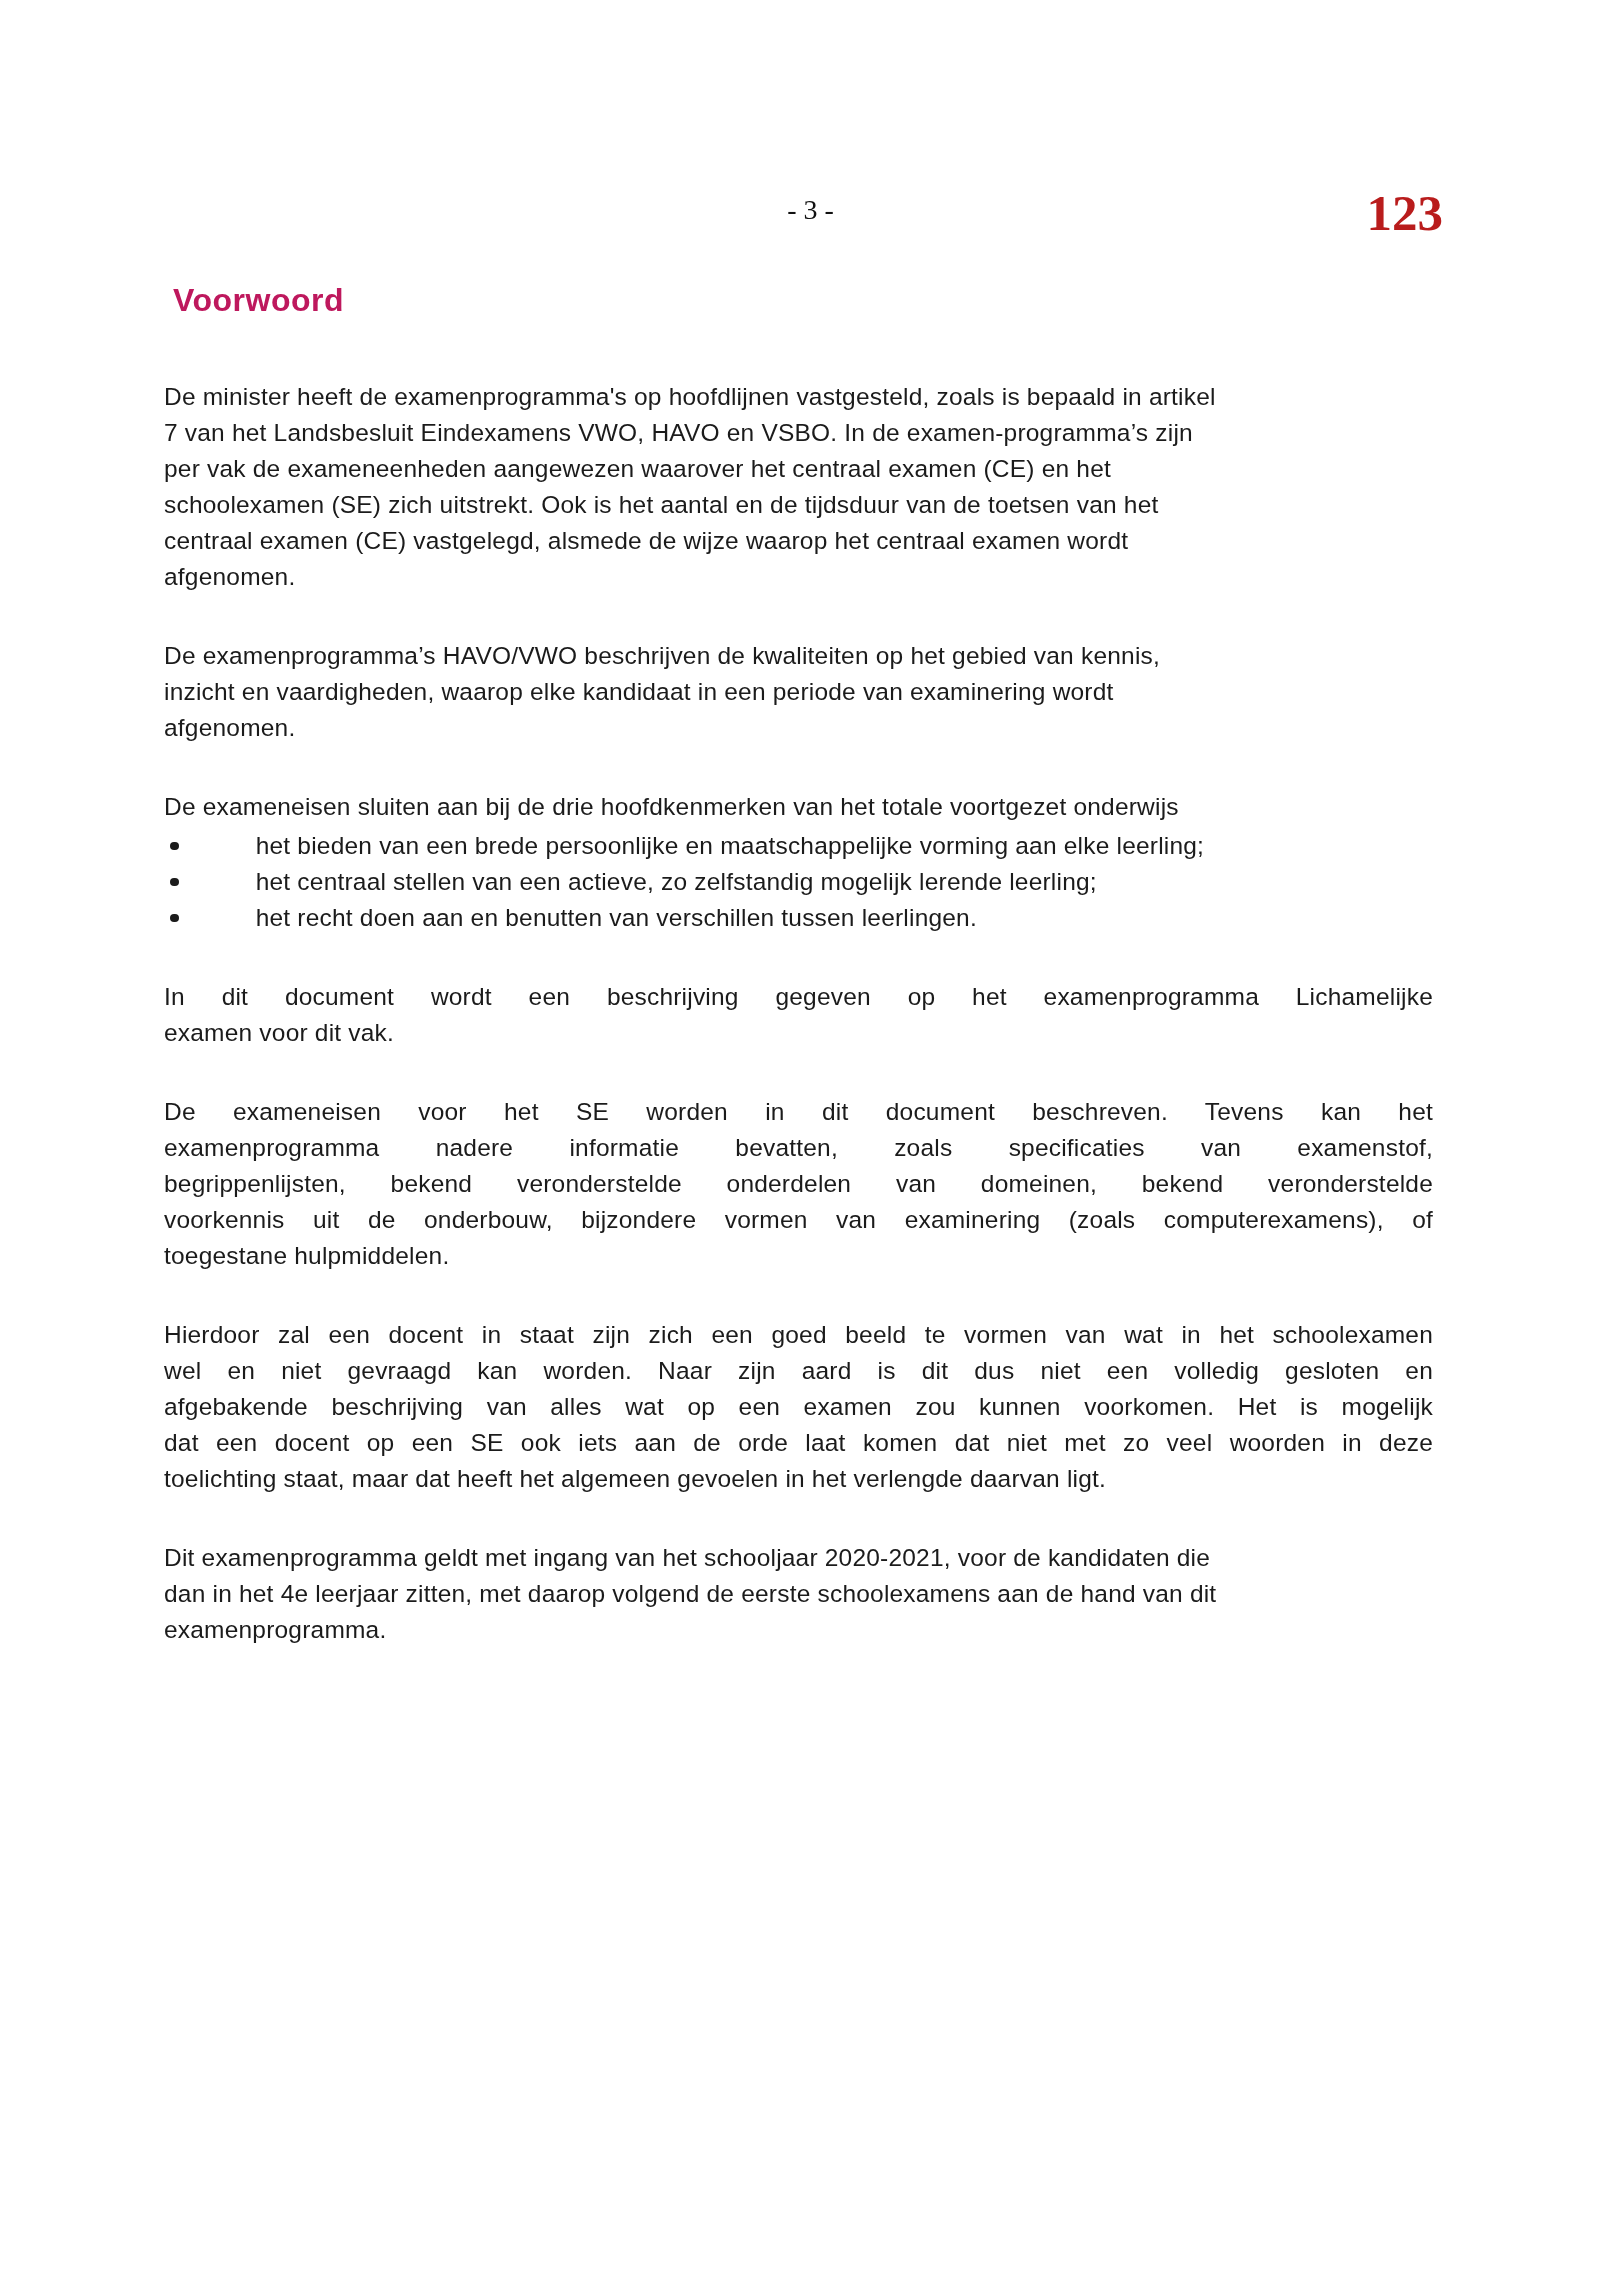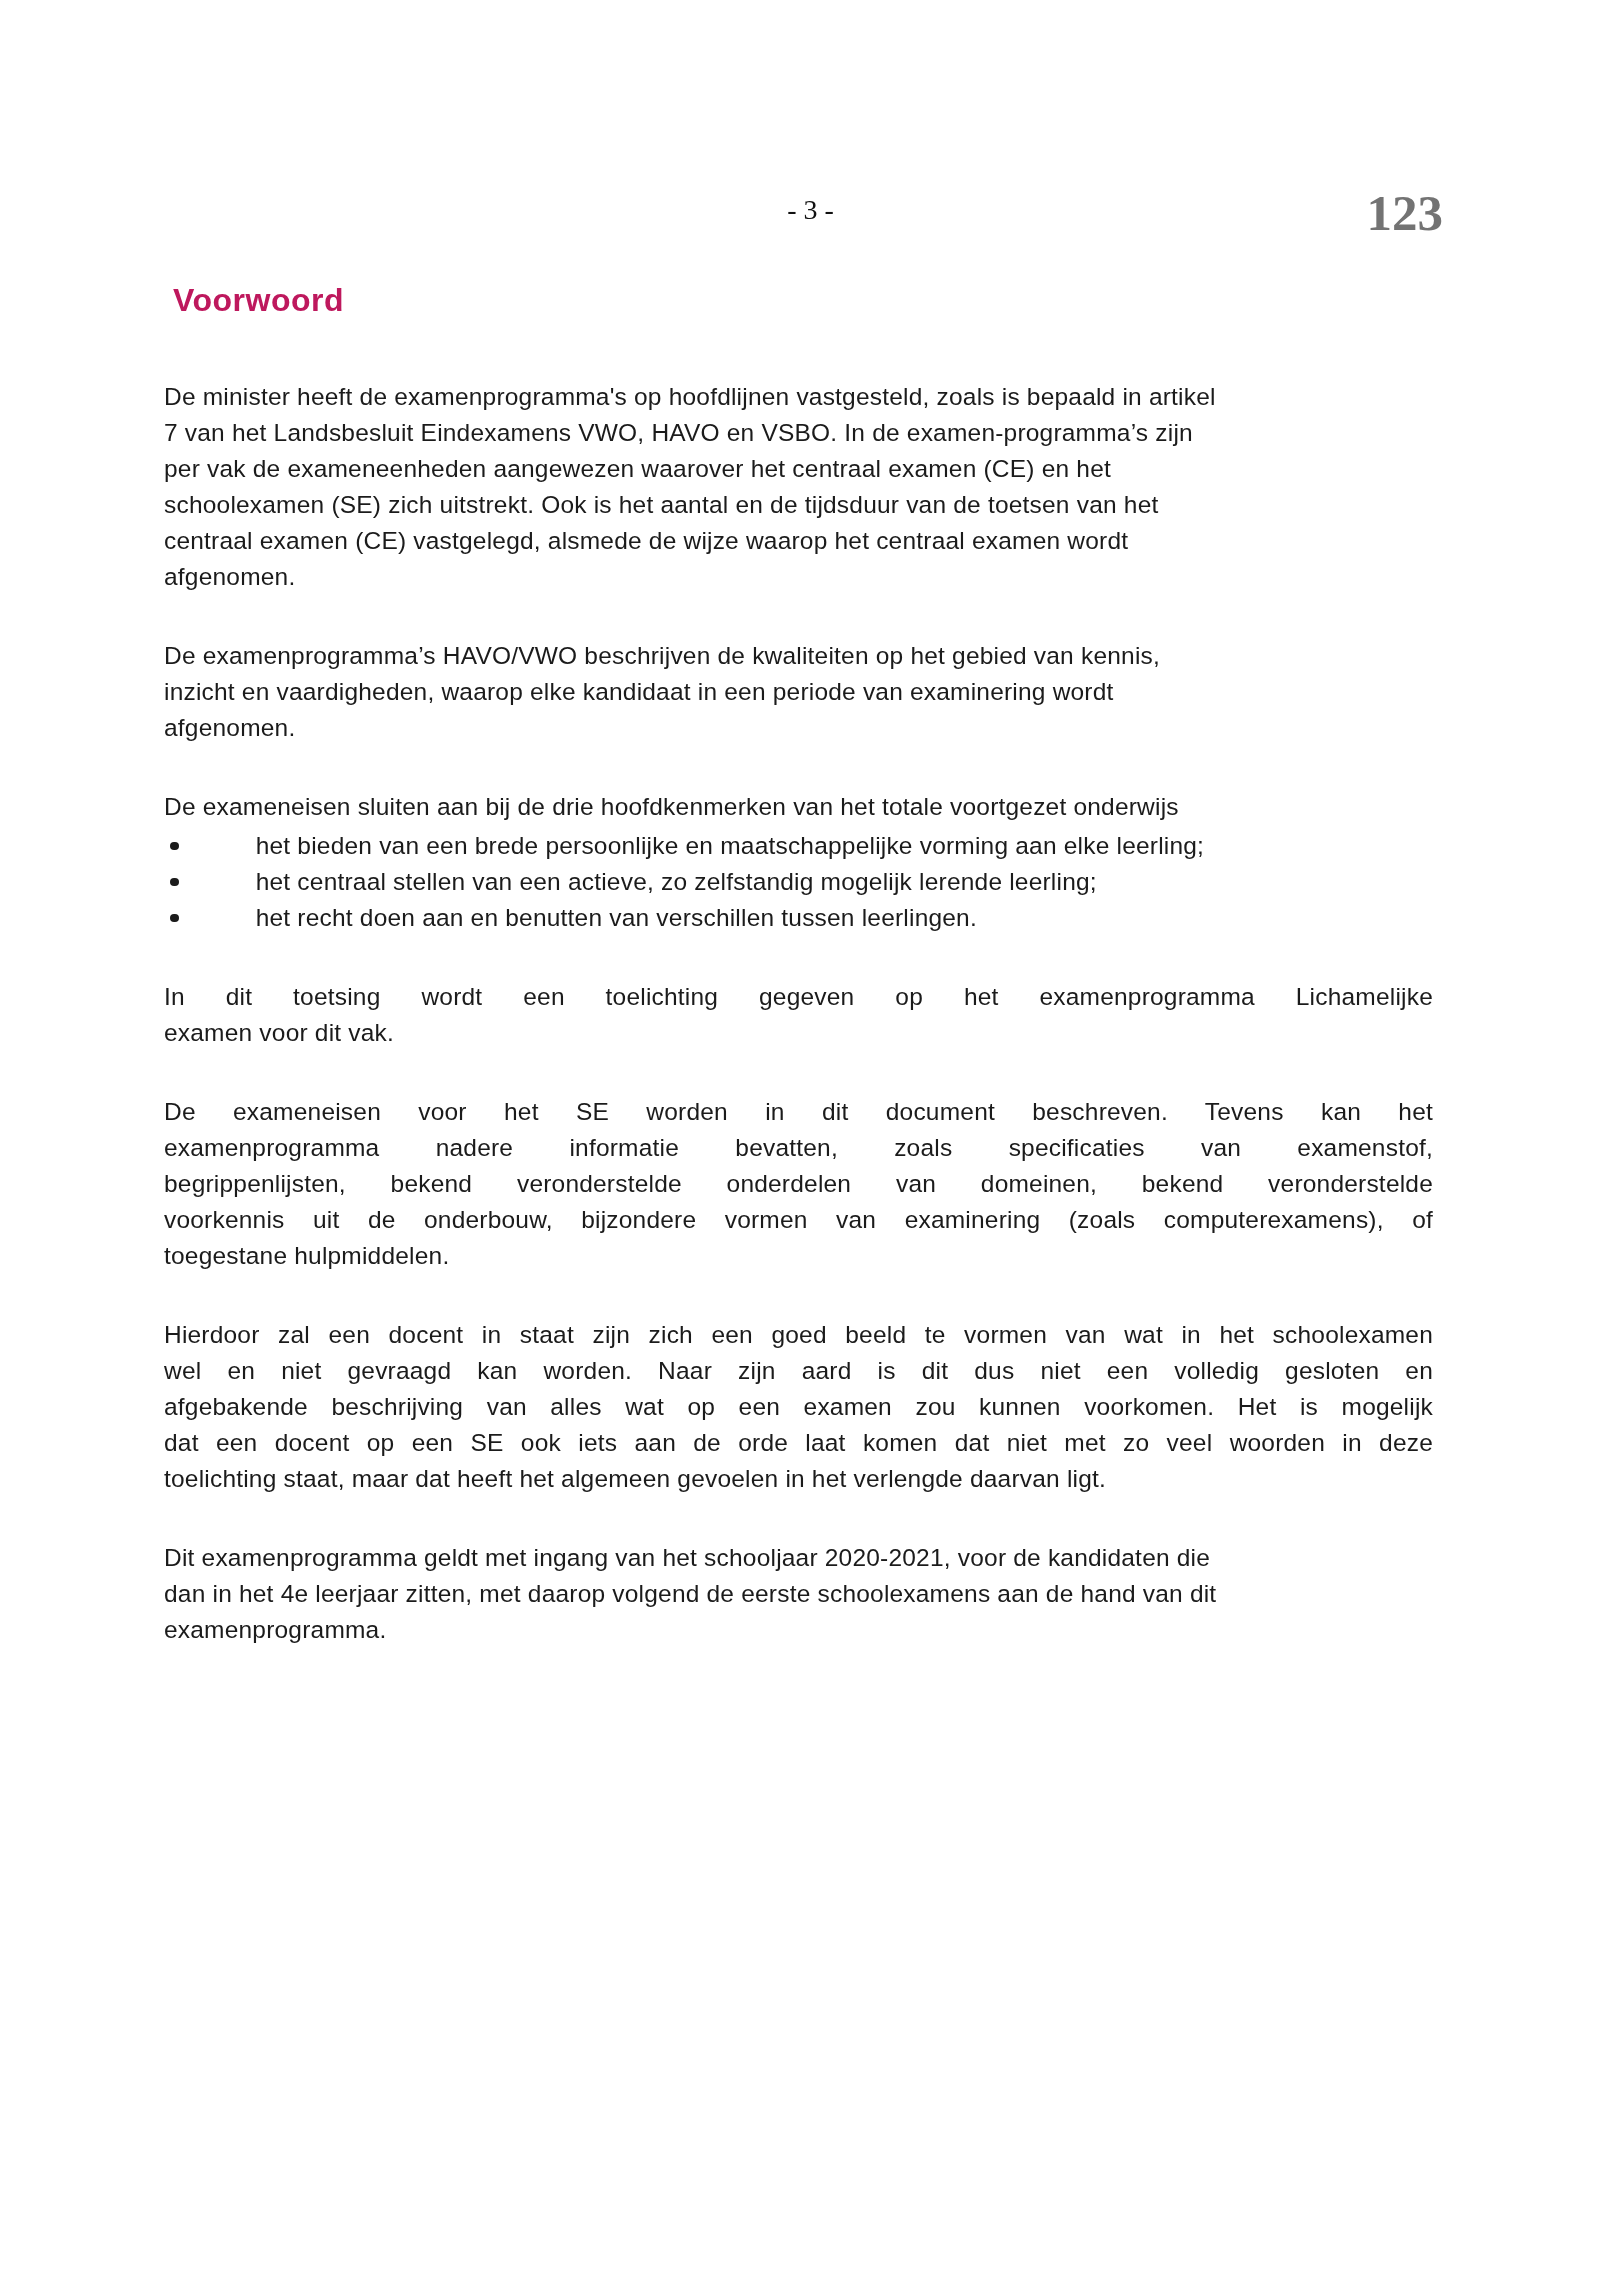--- a/index.html
+++ b/index.html
@@ -21,21 +21,21 @@
     font-size: 28px;
     color: #111111;
   }
   .pagenum-right {
     position: absolute;
     top: 188px; right: 178px;
     font-family: "Liberation Serif", "DejaVu Serif", serif;
     font-size: 51px;
     font-weight: bold;
     line-height: 1;
-    color: #737373;
+    color: #b91c1c;
   }
   .title {
     position: absolute;
     top: 282px; left: 173px;
     font-size: 32px;
     font-weight: bold;
     letter-spacing: 0.5px;
     color: #be185d;
   }
   .content {
@@ -103,21 +103,21 @@
         <span class="dot"></span>
         <span class="bullet-text">het centraal stellen van een actieve, zo zelfstandig mogelijk lerende leerling;</span>
       </div>
       <div class="bullet-item">
         <span class="dot"></span>
         <span class="bullet-text">het recht doen aan en benutten van verschillen tussen leerlingen.</span>
       </div>
     </div>
 
     <div class="para justify">
-        <div class="line">In dit toetsing wordt een toelichting gegeven op het examenprogramma Lichamelijke</div>
+        <div class="line">In dit document wordt een beschrijving gegeven op het examenprogramma Lichamelijke</div>
         <div class="line last">examen voor dit vak.</div>
       </div>
 
     <div class="para justify">
         <div class="line">De exameneisen voor het SE worden in dit document beschreven. Tevens kan het</div>
         <div class="line">examenprogramma nadere informatie bevatten, zoals specificaties van examenstof,</div>
         <div class="line">begrippenlijsten, bekend veronderstelde onderdelen van domeinen, bekend veronderstelde</div>
         <div class="line">voorkennis uit de onderbouw, bijzondere vormen van examinering (zoals computerexamens), of</div>
         <div class="line last">toegestane hulpmiddelen.</div>
       </div>

